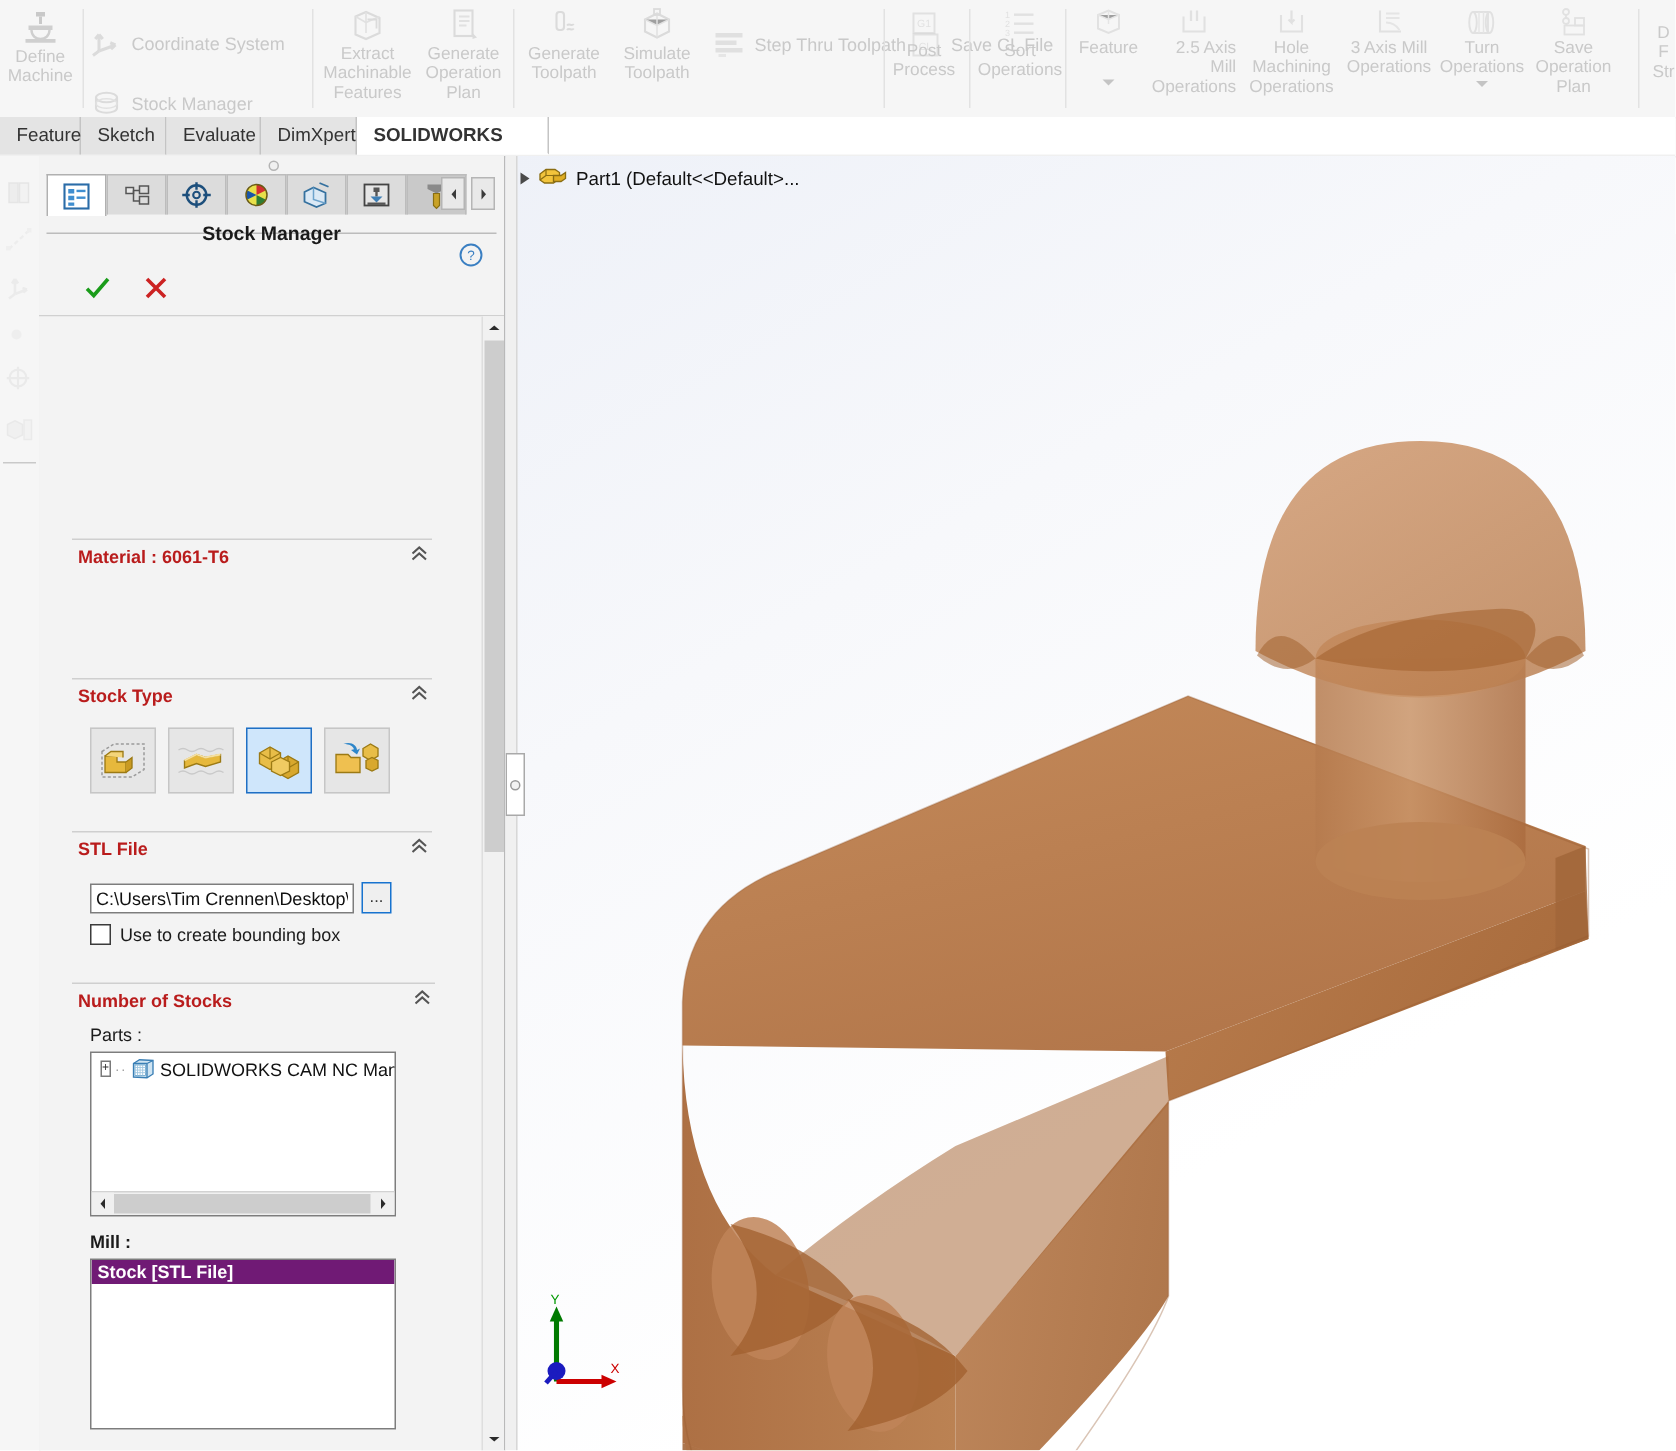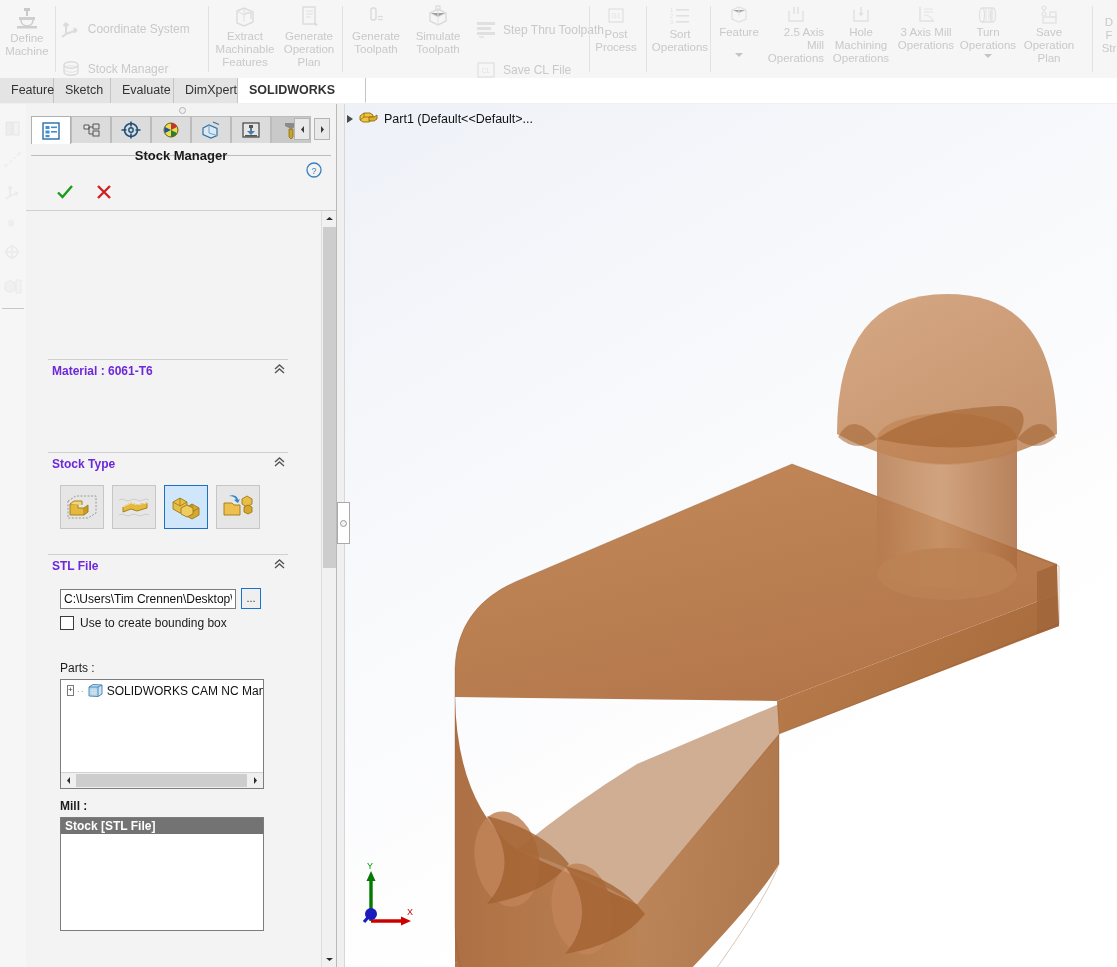--- a/index.html
+++ b/index.html
@@ -55,21 +55,21 @@
   .okrow{position:absolute;left:30px;top:80px;display:flex;gap:22px;align-items:center;}
   .hrline{position:absolute;left:0;top:106px;width:310px;height:1px;background:#d0d0d0;}
 
   
   .pbody{position:absolute;left:0;top:107px;width:310px;height:756px;background:#f3f3f3;overflow:hidden;}
   .vscroll{position:absolute;right:0;top:107px;width:14px;height:756px;background:#f1f1f1;border-left:1px solid #dedede;}
   .vsbtn{position:absolute;left:0;width:14px;height:15px;background:#f1f1f1;display:flex;align-items:center;justify-content:center;}
   .vsthumb{position:absolute;left:1px;top:16px;width:13px;height:341px;background:#cdcdcd;}
 
   .sect{position:absolute;left:22px;width:240px;}
-  .secthead{border-top:1px solid #cfcfcf;font-weight:bold;font-size:12px;color:#6d28d9;padding:4px 0 3px 4px;
+  .secthead{border-top:1px solid #cfcfcf;font-weight:bold;font-size:12px;color:#b91c1c;padding:4px 0 3px 4px;
             position:relative;}
   .collapse{position:absolute;right:2px;top:3px;color:#6d6d6d;font-size:12px;line-height:12px;}
   .sectlbl{font-size:12px;color:#1b1b1b;}
 
   select.combo{width:200px;height:22px;font-family:"Liberation Sans",sans-serif;font-size:12px;
       border:1px solid #8e8e8e;background:#eaeaea;color:#222;padding-left:4px;}
   .stockbtn{width:44px;height:44px;border:1px solid #c6c6c6;background:#e6e6e6;display:inline-flex;
       align-items:center;justify-content:center;box-sizing:border-box;}
   .stockbtn.sel{border:1px solid #1f6fc4;background:#cfe6fb;}
 
@@ -81,21 +81,21 @@
   .cbox{width:12px;height:12px;border:1px solid #3b3b3b;background:#fff;display:inline-block;}
 
   .listbox{background:#fff;border:1px solid #7d7d7d;box-sizing:border-box;position:relative;overflow:hidden;}
   .treerow{display:flex;align-items:center;gap:3px;padding:3px 2px 0 6px;font-size:12px;color:#111;white-space:nowrap;}
   .plusbox{width:9px;height:9px;border:1px solid #7a7a7a;background:#fff;font-size:8px;line-height:7px;
       text-align:center;color:#333;display:inline-block;}
   .dots{color:#9a9a9a;letter-spacing:1px;font-size:9px;}
   .hscroll{position:absolute;left:0;bottom:0;width:100%;height:15px;background:#f0f0f0;border-top:1px solid #d2d2d2;}
   .hsbtn{position:absolute;top:0;width:15px;height:14px;display:flex;align-items:center;justify-content:center;background:#f0f0f0;}
   .hsthumb{position:absolute;left:15px;top:1px;width:171px;height:13px;background:#cdcdcd;}
-  .selrow{background:#737373;color:#fff;font-size:12px;font-weight:bold;padding:1px 4px;white-space:nowrap;}
+  .selrow{background:#701a75;color:#fff;font-size:12px;font-weight:bold;padding:1px 4px;white-space:nowrap;}
 
   
   .graphics{position:absolute;left:337px;top:104px;width:780px;height:863px;
     background:linear-gradient(150deg,#eef1f8 0%,#f7f8fb 32%,#ffffff 72%,#ffffff 100%);overflow:hidden;}
   .ftree{position:absolute;left:4px;top:6px;display:flex;align-items:center;gap:6px;font-size:12.5px;color:#111;}
   .tri{width:0;height:0;border-top:4.5px solid transparent;border-bottom:4.5px solid transparent;border-left:6px solid #4a4a4a;}
   .splitter{position:absolute;left:0;top:0;width:7px;height:863px;background:#f0f0f0;border-right:1px solid #d7d7d7;}
   .sphandle{position:absolute;left:0px;top:398px;width:11px;height:40px;background:#fff;border:1px solid #a9a9a9;
             display:flex;align-items:center;justify-content:center;}
   .spdot{width:5px;height:5px;border-radius:50%;border:1px solid #9a9a9a;background:#f2f2f2;}
@@ -205,21 +205,21 @@
         <span class="ico">
           <svg width="26" height="26" viewBox="0 0 26 26">
               <path d="M5 9l8-4 8 4v8l-8 4-8-4z" fill="none" stroke="#aaa" stroke-width="1.4"></path>
               <path d="M13 5v16M5 9l8 4 8-4" stroke="#bbb" stroke-width="1"></path>
               <rect x="11" y="2" width="4" height="4" fill="none" stroke="#aaa" stroke-width="1.2"></rect>
             </svg>
         </span>
         <span class="lbl">Simulate
 Toolpath</span>
       </div>
-      <div style="display:flex;flex-direction:column;margin-left:4px;padding-top:3px;">
+      <div style="display:flex;flex-direction:row;margin-left:4px;padding-top:3px;">
         <div class="cmdrow">
           <span class="ico">
             <svg width="22" height="20" viewBox="0 0 22 20">
                 <rect x="2" y="2" width="18" height="3" fill="#b9b9b9"></rect>
                 <rect x="2" y="7" width="14" height="3" fill="#b9b9b9"></rect>
                 <rect x="2" y="12" width="18" height="3" fill="#b9b9b9"></rect>
                 <rect x="4" y="16" width="5" height="2" fill="#c9c9c9"></rect>
               </svg>
           </span>
           <span class="lbl">Step Thru Toolpath</span>
@@ -612,20 +612,28 @@
           <input class="pathinput" readonly="" value="C:\Users\Tim Crennen\Desktop\W" style="">
           <div class="browsebtn">...</div>
         </div>
         <div class="cbrow" style="padding:7px 0 0 12px;">
           <span class="cbox"></span>
           <span>Use to create bounding box</span>
         </div>
       </div>
 
       <div class="sect" style="top:444px;width:242px;">
+        <div class="secthead">
+          <span>Number of Stocks</span>
+          <span class="collapse">
+            <svg width="13" height="11" viewBox="0 0 13 11">
+                <path d="M2 6l4.5-4 4.5 4M2 10l4.5-4 4.5 4" stroke="#555" stroke-width="1.4" fill="none"></path>
+              </svg>
+          </span>
+        </div>
         <div class="sectlbl" style="padding:6px 0 0 12px;">Parts :</div>
 
         <div class="listbox" style="margin:4px 0 0 12px;width:204px;height:110px;">
           <div class="treerow">
             <span class="plusbox">+</span>
             <span class="dots">··</span>
             <span>
               <svg width="16" height="15" viewBox="0 0 16 15">
                   <path d="M1 4l4-2.5L14 2v9l-4 2.5-9-0.5z" fill="#cfe4f2" stroke="#3a7fb5" stroke-width="0.9"></path>
                   <path d="M1 4h9v9.5M10 4l4-2" stroke="#3a7fb5" stroke-width="0.9" fill="none"></path>

